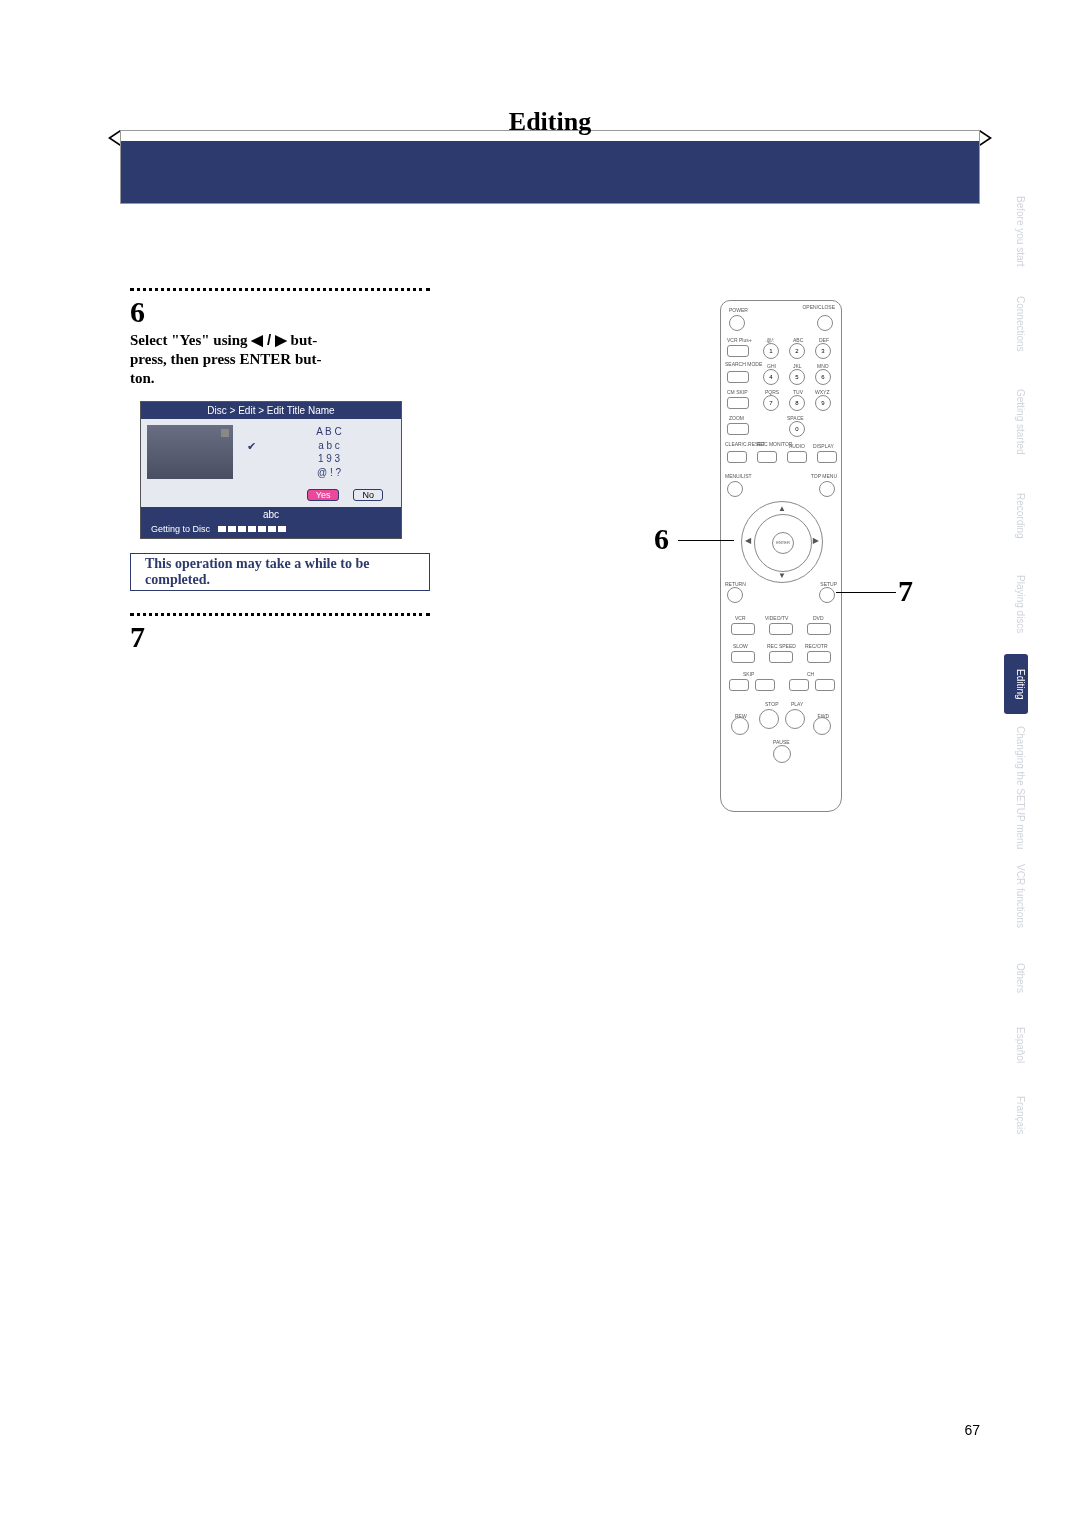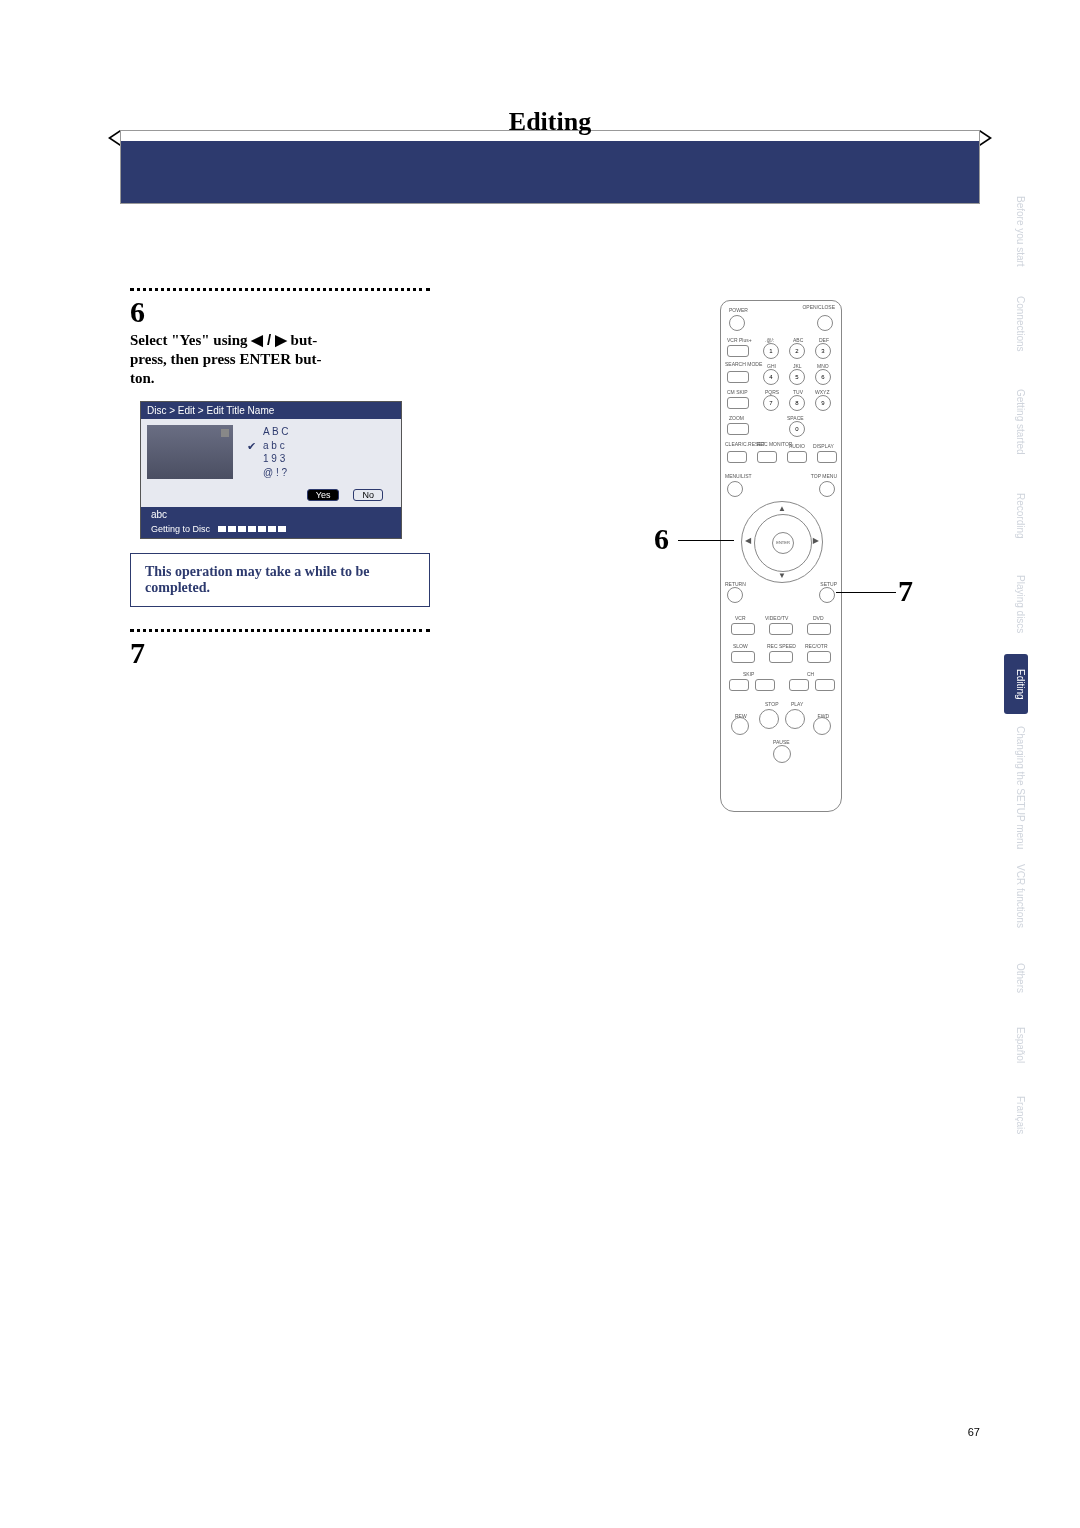--- a/index.html
+++ b/index.html
@@ -146,20 +146,21 @@
   }
   .instr.bold { font-weight: bold; }
   .arrow-glyph { font-family: Arial, sans-serif; }
 
   
   .osd {
     width: 260px;
     border: 1px solid #555;
     margin: 14px 0 14px 10px;
     font-family: Arial, sans-serif;
+    text-align: center;
   }
   .osd-head {
     background: #2d3a6e;
     color: #fff;
     font-size: 10px;
     padding: 3px 6px;
   }
   .osd-body {
     display: flex;
     background: #e7e9f0;
@@ -198,21 +199,21 @@
     justify-content: flex-end;
     padding: 4px 18px 6px 0;
     background: #e7e9f0;
     font-size: 9px;
   }
   .osd-yn span {
     border: 1px solid #2d3a6e;
     padding: 0 8px;
     border-radius: 3px;
   }
-  .osd-yn span.sel { background: #000000; color: #fff; }
+  .osd-yn span.sel { background: #ec4899; color: #fff; }
   .osd-foot1 {
     background: #2d3a6e;
     color: #fff;
     font-size: 10px;
     padding: 2px 10px;
   }
   .osd-foot2 {
     background: #2d3a6e;
     color: #fff;
     font-size: 9px;
@@ -226,21 +227,21 @@
     gap: 2px;
   }
   .prog-seg i {
     width: 8px; height: 6px;
     background: #fff;
     display: inline-block;
   }
 
   .note-box {
     border: 1px solid #2d3a6e;
-    padding: 10px 14px;
+    padding: 2px 14px;
     font-family: Georgia, 'Times New Roman', serif;
     font-size: 14px;
     font-weight: bold;
     color: #2d3a6e;
     margin: 10px 0 22px 0;
   }
 
   
   .remote-wrap {
     position: absolute;
@@ -328,21 +329,21 @@
     font-family: Georgia, 'Times New Roman', serif;
     font-size: 30px;
     font-weight: bold;
   }
 
   
   .page-num {
     position: absolute;
     right: 100px;
     bottom: 90px;
-    font-size: 11px;
+    font-size: 14px;
   }
 </style>
 </head>
 <body>
 
 <div class="page">
 
   <div class="bracket-left"></div>
   <div class="bracket-right"></div>
   <div class="title-wrap">

